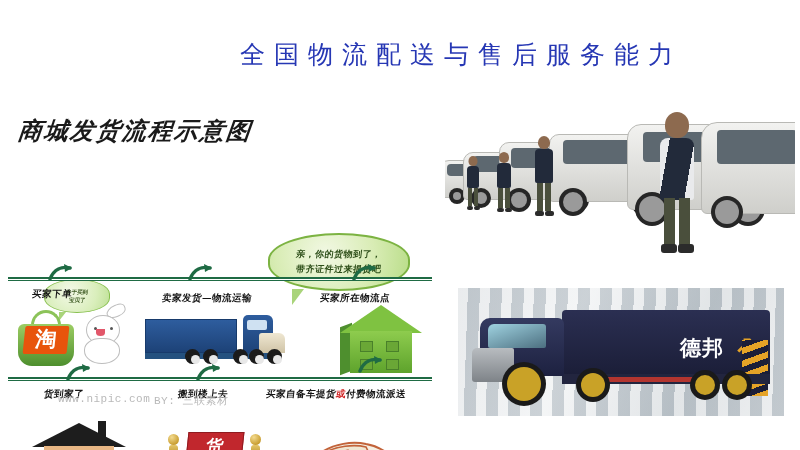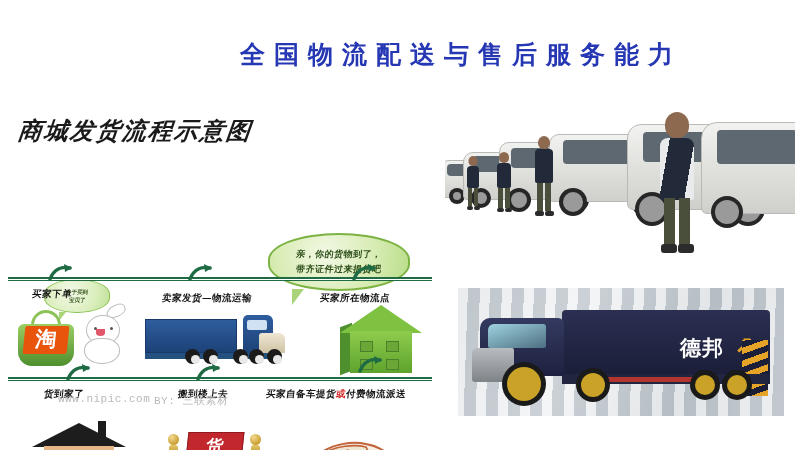--- a/index.html
+++ b/index.html
@@ -10,21 +10,21 @@
   
   .logo-block { position:absolute; left:24px; top:18px; width:185px; height:72px; }
   .logo-en { font-family:"Liberation Sans", sans-serif; font-weight:bold;
              font-size:30px; letter-spacing:1px; color:#1b3a6b; line-height:34px; }
   .logo-reg { position:absolute; right:2px; top:-4px; font-size:13px; color:#1b3a6b; }
   .logo-cn { font-family:"DejaVu Sans", sans-serif; font-weight:bold; font-size:27px;
              letter-spacing:4px; color:#1b3a6b; line-height:32px; text-align:center;
              padding-left:6px; }
 
   .page-title { position:absolute; left:240px; top:38px; width:520px; height:44px;
-                font-family:"DejaVu Sans", sans-serif; font-weight:bold; font-size:25px;
+                font-family:"DejaVu Sans", sans-serif; font-weight:normal; font-size:25px;
                 letter-spacing:9px; color:#2637b4; white-space:nowrap; }
 
   
   .diagram { position:absolute; left:0px; top:105px; width:440px; height:320px; }
   .diagram-title { position:absolute; left:18px; top:10px;
                    font-family:"DejaVu Serif", serif; font-style:italic; font-weight:bold;
                    font-size:24px; letter-spacing:2px; color:#1a1a1a;
                    transform:skewX(-6deg); }
 
   .bubble-big { position:absolute; left:268px; top:128px; width:142px; height:58px;

